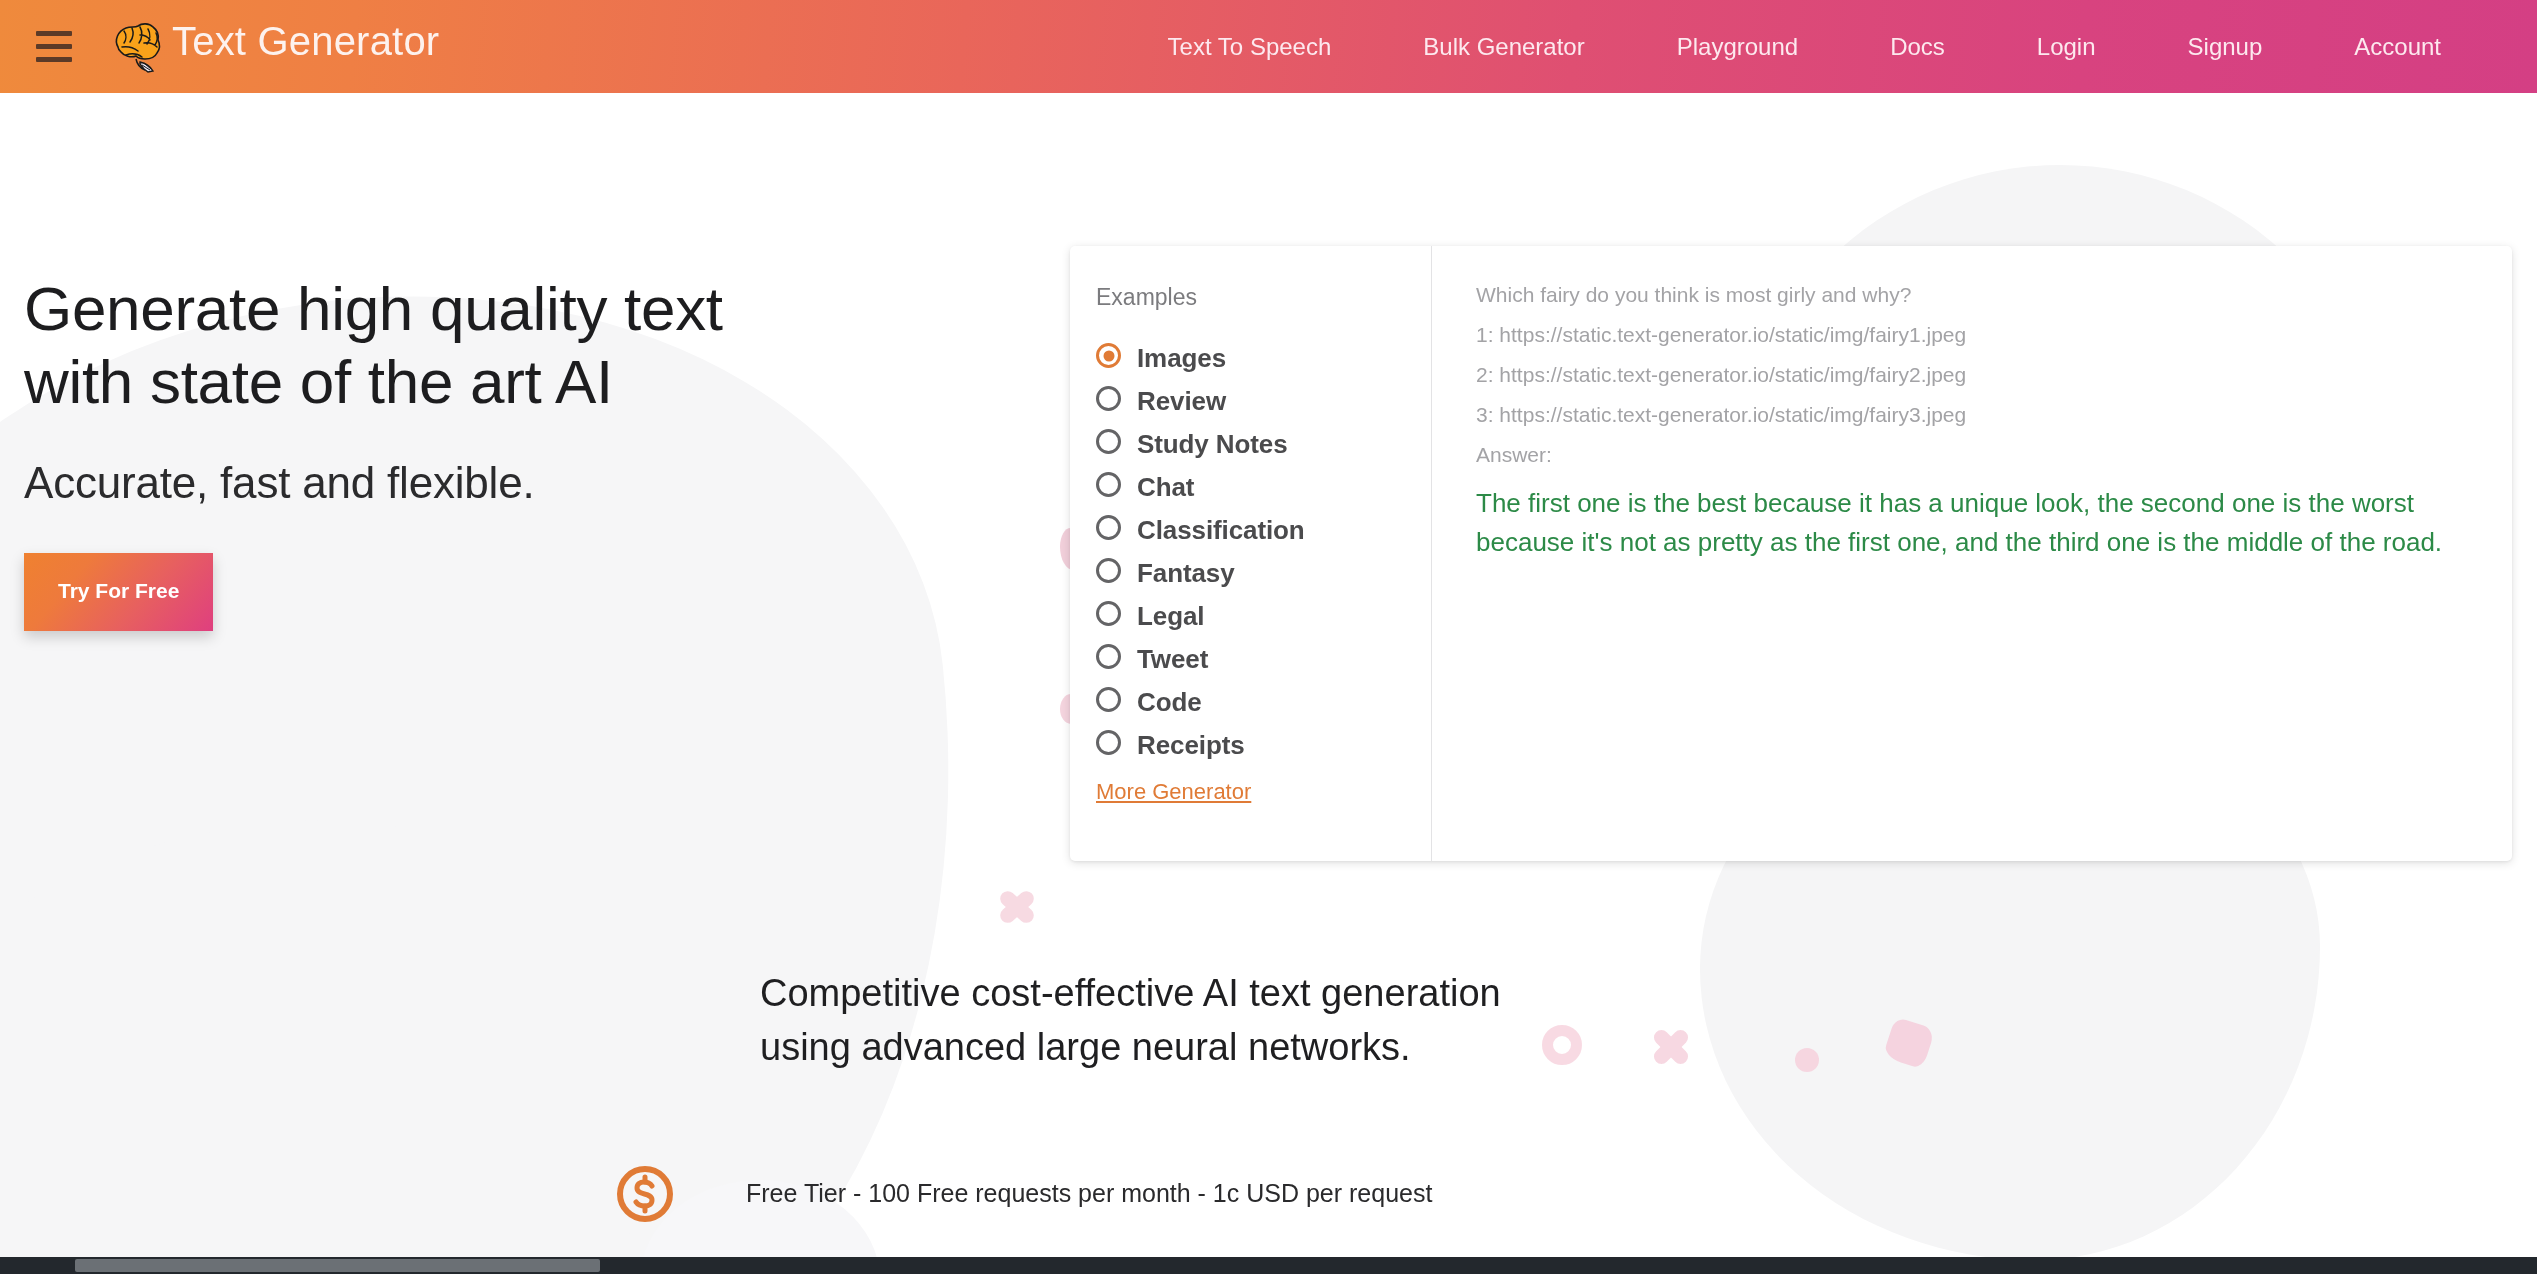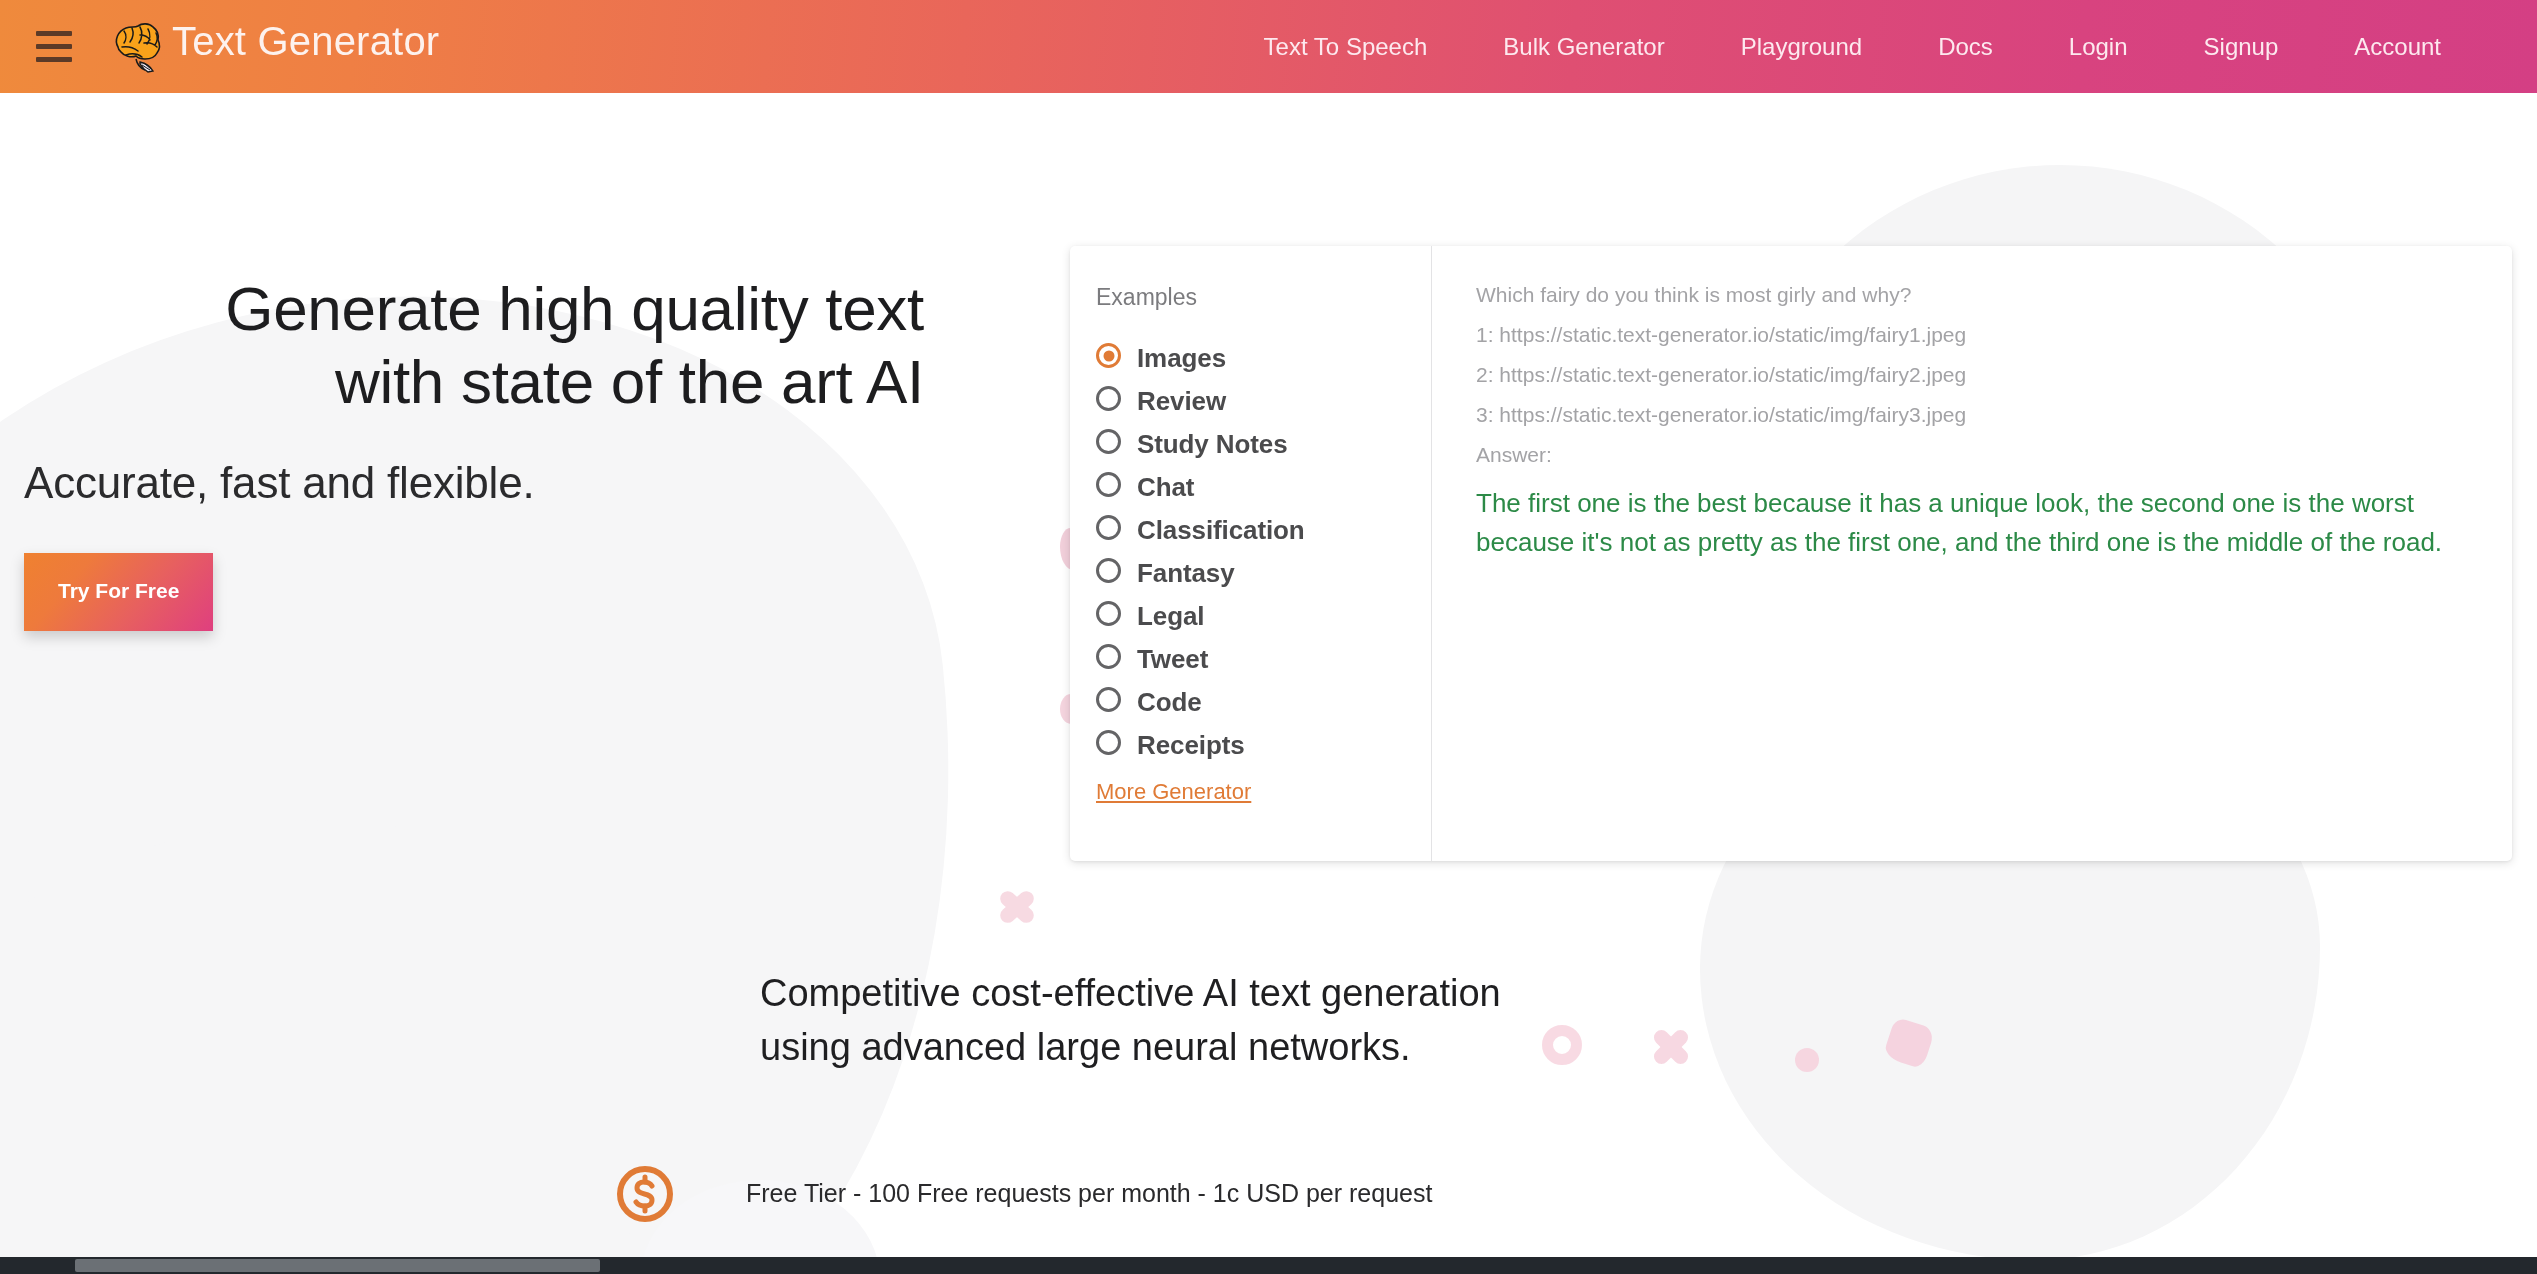--- a/index.html
+++ b/index.html
@@ -160,21 +160,21 @@
     color: #fdf2ee;
     letter-spacing: .2px;
     line-height: 1;
     margin-left: 2px;
   }
 
   .nav {
     margin-left: auto;
     display: flex;
     align-items: center;
-    gap: 0px;
+    gap: 16px;
     padding-right: 58px;
   }
   .nav a {
     color: #fde9ef;
     font-size: 24px;
     text-decoration: none;
     padding: 10px 38px;
     white-space: nowrap;
   }
 
@@ -185,21 +185,20 @@
     top: 272px;
     width: 900px;
     z-index: 3;
   }
   .hero-title {
     font-size: 62px;
     line-height: 1.18;
     color: #1d1d1f;
     font-weight: 400;
     letter-spacing: -0.3px;
-    text-align: right;
   }
   .hero-sub {
     margin-top: 40px;
     font-size: 44px;
     color: #2b2b2d;
     font-weight: 400;
     letter-spacing: -0.2px;
   }
   .cta {
     display: inline-block;

